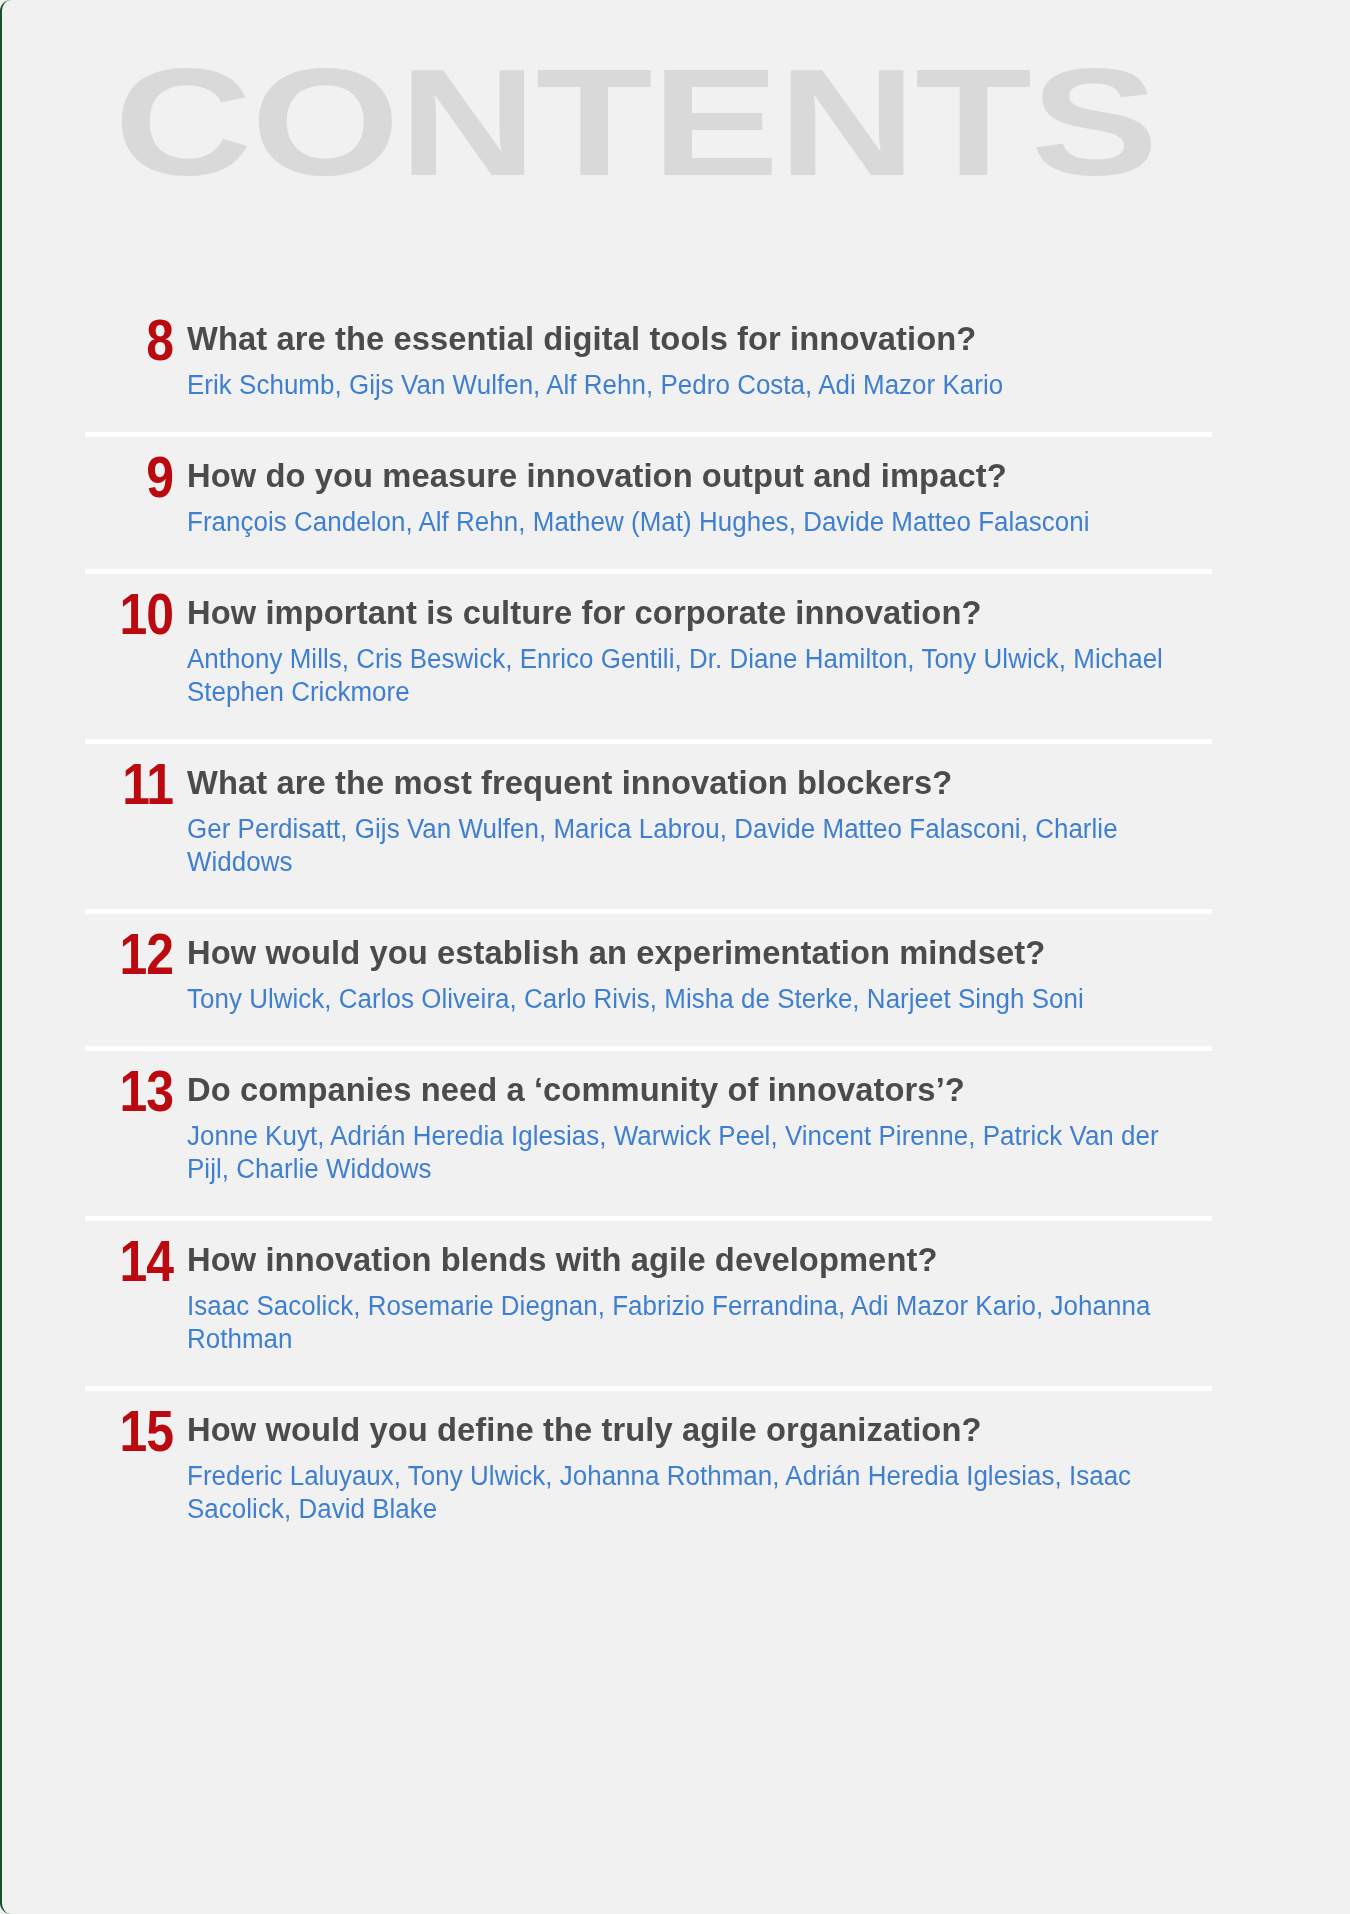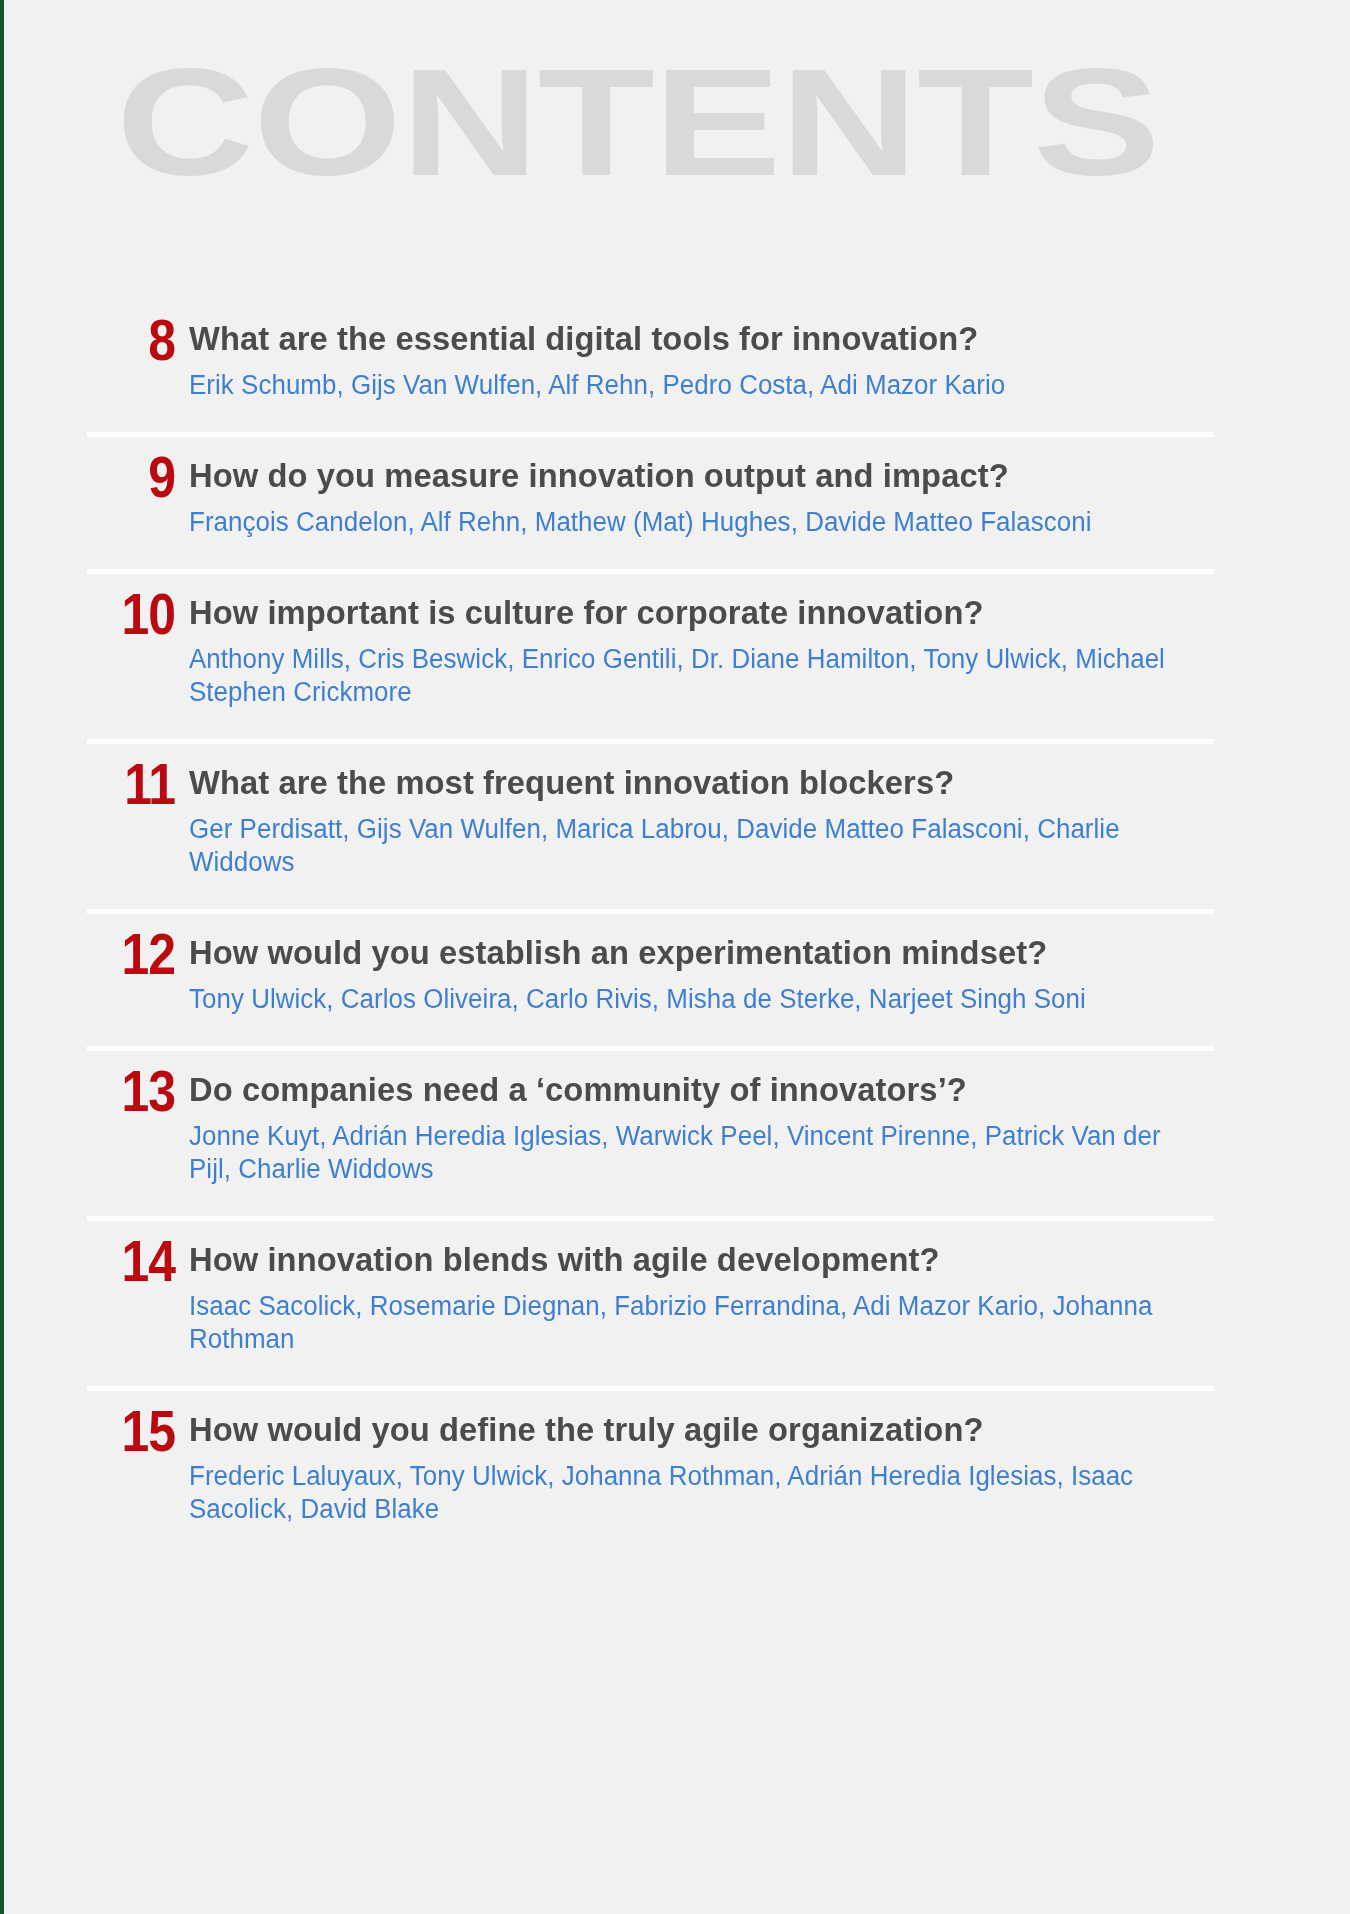--- a/index.html
+++ b/index.html
@@ -11,22 +11,23 @@
     height: 1914px;
     background: #f1f1f1;
     font-family: "Liberation Sans", sans-serif;
     overflow: hidden;
     position: relative;
   }
   .page {
     position: absolute;
     inset: 0;
     background: #f1f1f1;
-    border-left: 4px solid #14532d;
+    border-left: 2px solid #14532d;
     box-sizing: border-box;
+    border-radius: 11px;
   }
 
   
   .toc-title {
     position: absolute;
     left: 112px;
     top: 46px;
     font-family: "Liberation Sans Narrow", "Liberation Sans", sans-serif;
     font-weight: bold;
     font-size: 152px;

